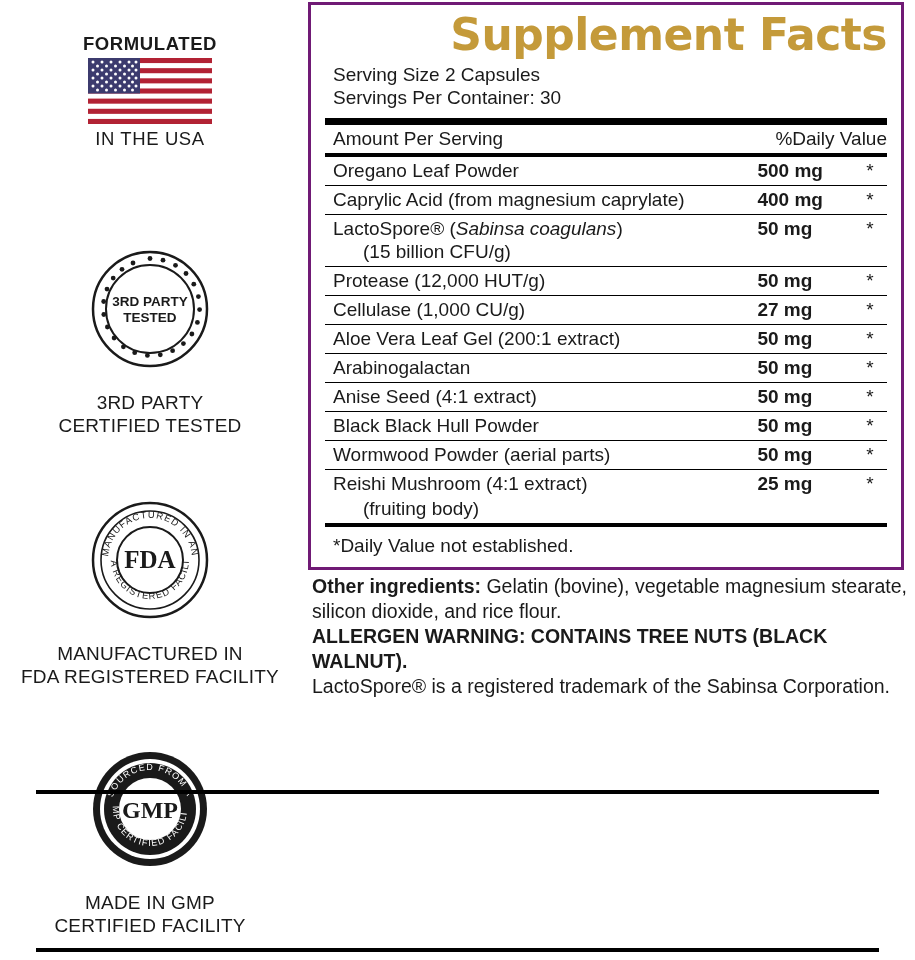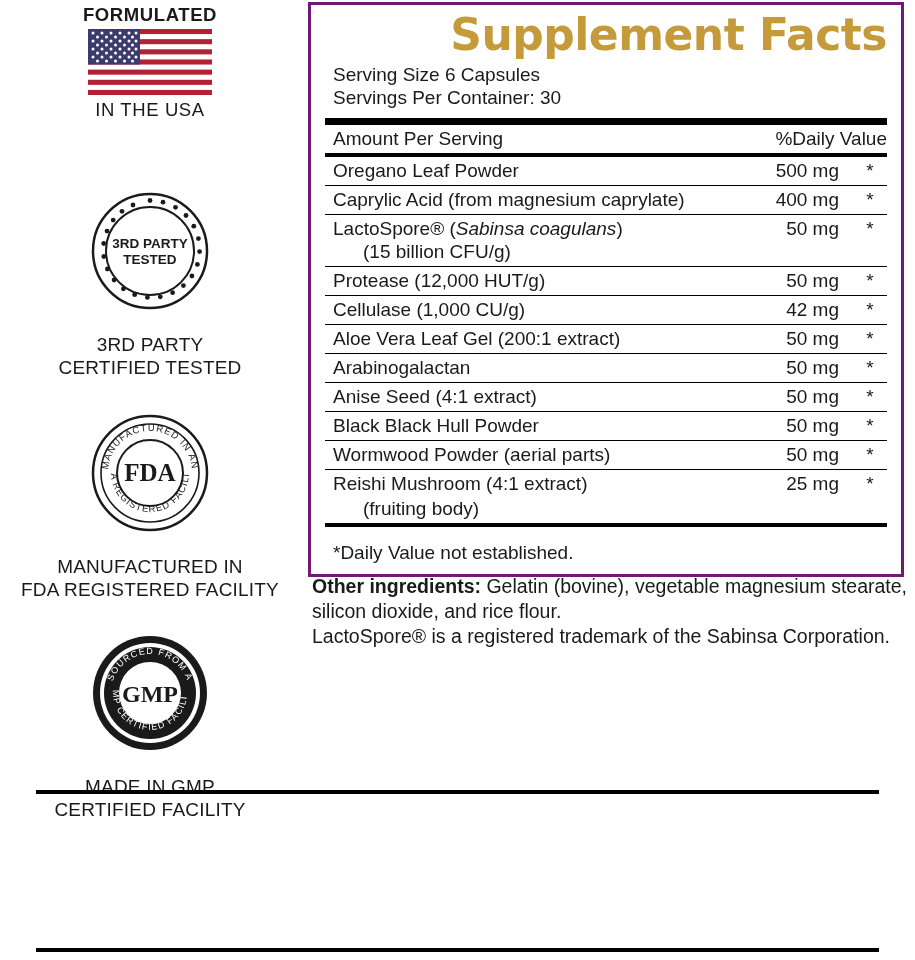--- a/index.html
+++ b/index.html
@@ -20,21 +20,21 @@
   .badges {
     position: absolute;
     left: 0; top: 0;
     width: 300px;
     padding-top: 4px;
     display: flex;
     flex-direction: column;
     align-items: center;
   }
 
-  .badge { width: 260px; display: flex; flex-direction: column; align-items: center; }
+  .badge { width: 260px; display: flex; flex-direction: column; align-items: center; margin-top: 29px; }
   .badge-caption {
     text-align: center;
     font-size: 19px;
     line-height: 23px;
     letter-spacing: .2px;
     color: #1a1a1a;
     margin-top: 6px;
     white-space: pre-line;
   }
 
@@ -94,32 +94,32 @@
   table.sf td {
     font-size: 19px;
     line-height: 23px;
     padding: 2px 0 3px 0;
     vertical-align: top;
     border-bottom: 1.5px solid #000;
   }
   table.sf tr.no-rule td { border-bottom: none; padding-bottom: 0; }
   table.sf tr.cont td { border-bottom: 1.5px solid #000; padding-top: 0; }
   .c-name { padding-left: 8px !important; }
-  .c-amt  { text-align: right; white-space: nowrap; padding-right: 14px !important; }
+  .c-amt  { text-align: left; white-space: nowrap; padding-right: 14px !important; font-weight: bold; }
   .c-dv   { text-align: center; width: 34px; }
   .hdr td { font-size: 19px; font-weight: normal; border-bottom: none !important; margin-top: 42px; }
   .hdr .c-name { padding-left: 8px !important; }
   .hdr .c-right { text-align: right; }
   .indent { padding-left: 30px; }
   .star { font-size: 19px; }
   .sf-footnote {
     font-size: 19px;
     line-height: 23px;
     padding-left: 8px;
-    margin-top: 14px;
+    margin-top: 7px;
   }
 
   
   .other {
     position: absolute;
     left: 312px;
     top: 574px;
     width: 600px;
     font-size: 19.5px;
     line-height: 25px;
@@ -321,21 +321,21 @@
           <text x="60" y="69" text-anchor="middle" font-family="Liberation Serif, serif" font-size="24" font-weight="bold" fill="#1a1a1a">GMP</text>
         </svg>
       </div>
       <div class="badge-caption">MADE IN GMP
 CERTIFIED FACILITY</div>
     </div>
   </div>
 
   <div class="sf-panel">
     <div class="sf-title">Supplement Facts</div>
-    <div class="sf-serving">Serving Size 6 Capsules</div>
+    <div class="sf-serving">Serving Size 2 Capsules</div>
     <div class="sf-serving">Servings Per Container: 30</div>
 
     <div class="rule-thick"></div>
 
     <table class="sf">
       <tbody>
           <tr class="hdr">
         <td class="c-name">Amount Per Serving</td>
         <td class="c-right" colspan="2">%Daily Value</td>
       </tr>
@@ -365,21 +365,21 @@
         <td class="c-dv"></td>
       </tr>
 
       <tr>
         <td class="c-name">Protease (12,000 HUT/g)</td>
         <td class="c-amt">50 mg</td>
         <td class="c-dv star">*</td>
       </tr>
       <tr>
         <td class="c-name">Cellulase (1,000 CU/g)</td>
-        <td class="c-amt">42 mg</td>
+        <td class="c-amt">27 mg</td>
         <td class="c-dv star">*</td>
       </tr>
       <tr>
         <td class="c-name">Aloe Vera Leaf Gel (200:1 extract)</td>
         <td class="c-amt">50 mg</td>
         <td class="c-dv star">*</td>
       </tr>
       <tr>
         <td class="c-name">Arabinogalactan</td>
         <td class="c-amt">50 mg</td>
@@ -413,20 +413,21 @@
       </tr>
     </tbody>
       </table>
 
     <div class="rule-med"></div>
     <div class="sf-footnote">*Daily Value not established.</div>
   </div>
 
   <div class="other">
     <p><span class="bold">Other ingredients:</span><span> Gelatin (bovine), vegetable magnesium stearate, silicon dioxide, and rice flour.</span></p>
+    <p class="allergen">ALLERGEN WARNING: CONTAINS TREE NUTS (BLACK WALNUT).</p>
     <p>LactoSpore® is a registered trademark of the Sabinsa Corporation.</p>
   </div>
 
   <div class="banner-rule-top"></div>
   <div class="banner">
     <div>TRANSCEND THE LIMITS OF</div>
     <div>YOUR BODY AND MIND</div>
   </div>
   <div class="banner-rule-bot"></div>
 

